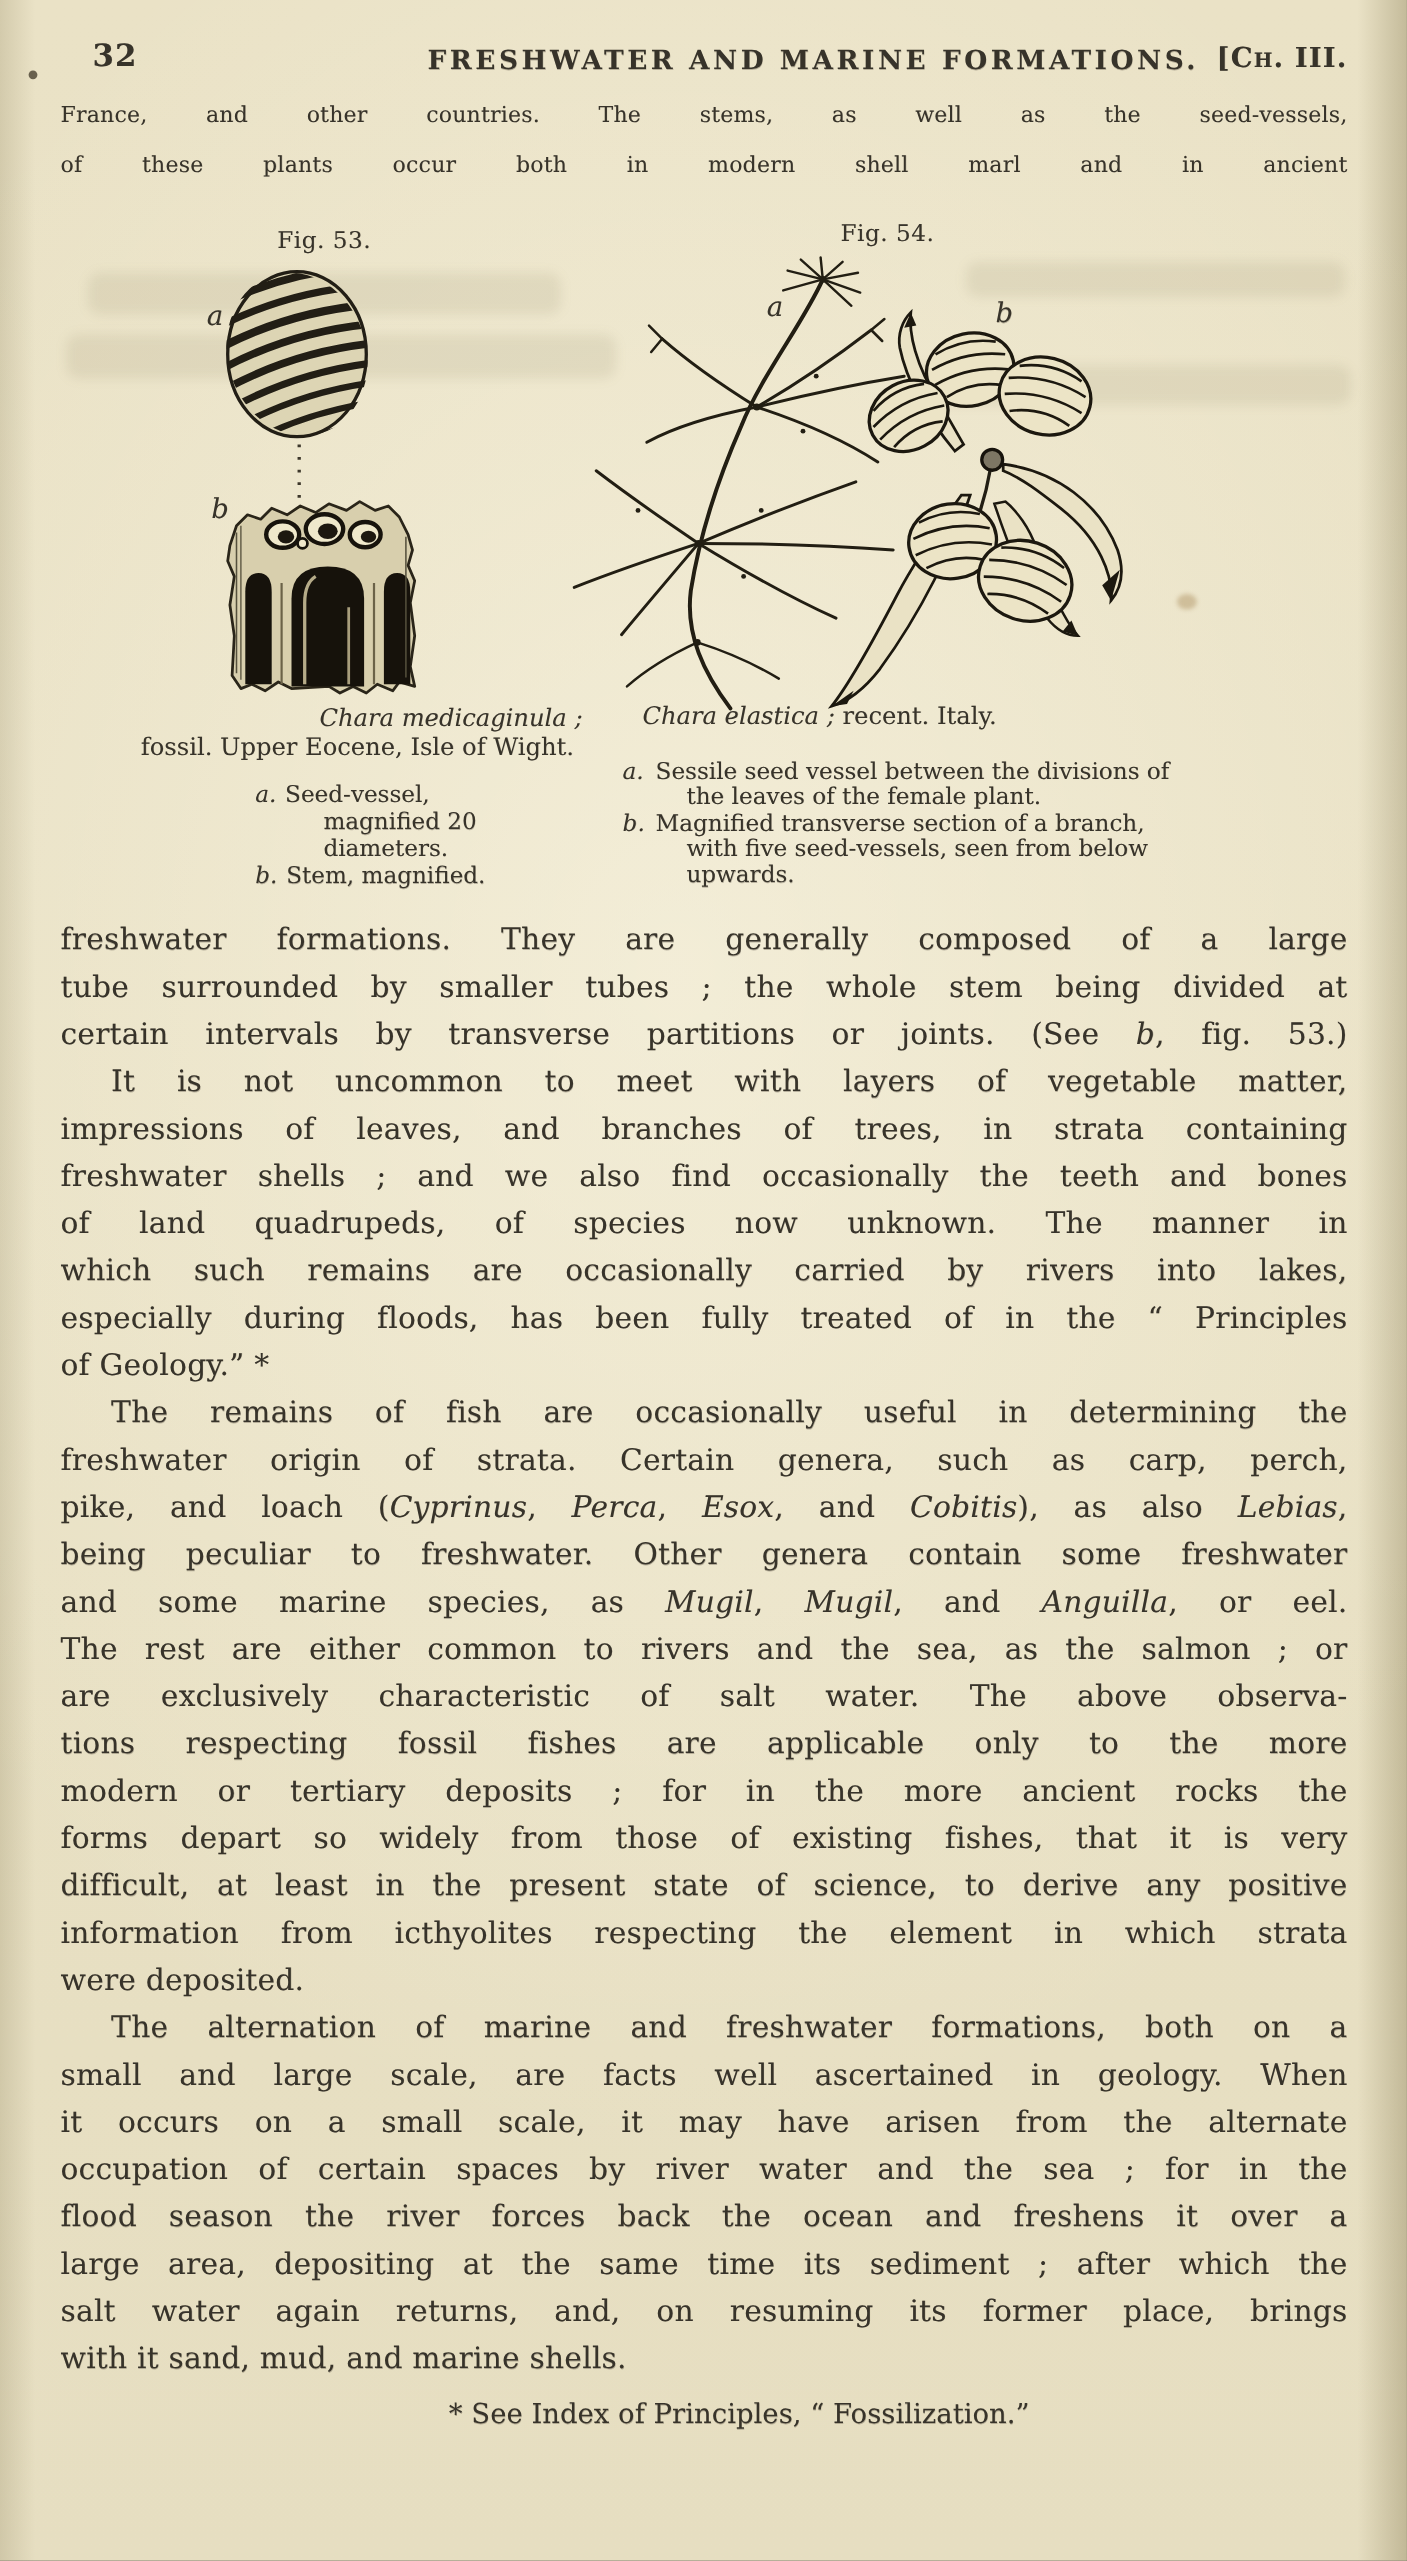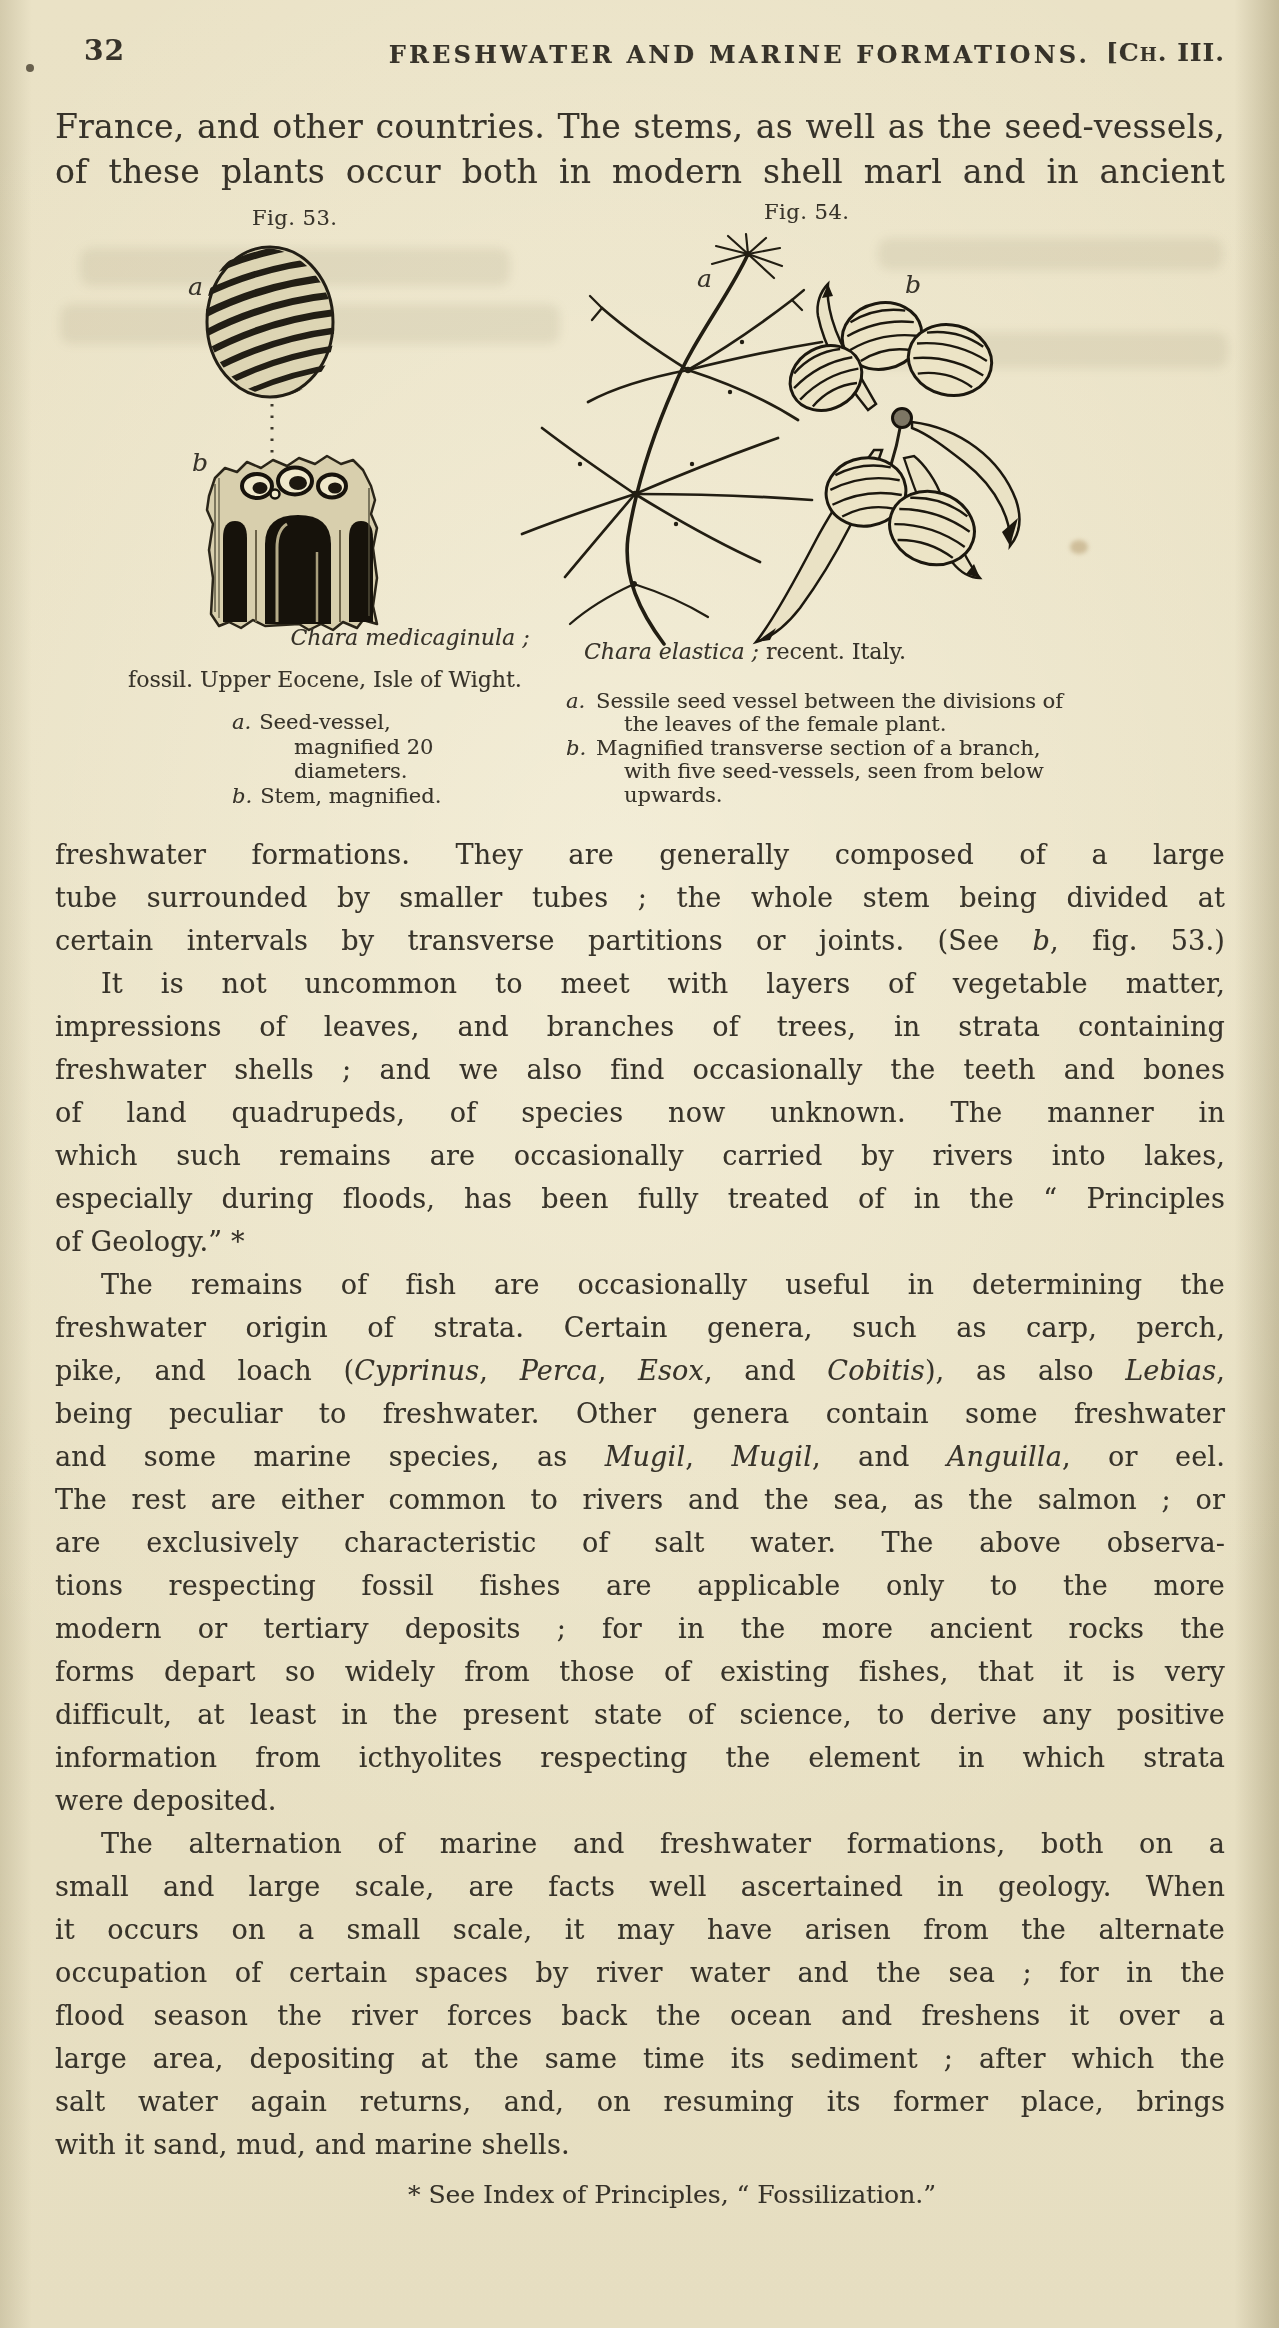--- a/index.html
+++ b/index.html
@@ -14,21 +14,21 @@
   .ink{ text-shadow:0.3px 0.3px 0 rgba(55,48,36,0.30); }
 
   
   .hdr-num{position:absolute;left:84px;top:34px;font-size:28px;font-weight:bold;letter-spacing:1px;}
   .hdr-title{position:absolute;left:318px;top:40px;width:772px;text-align:right;
              font-size:24px;font-weight:bold;letter-spacing:3.2px;white-space:nowrap;}
   .hdr-ch{position:absolute;left:1106px;top:38px;font-size:25px;font-weight:bold;
           font-variant:small-caps;letter-spacing:1px;white-space:nowrap;}
 
   
-  .intro{position:absolute;left:55px;top:104px;width:1170px;font-size:33px;line-height:45px;}
+  .intro{position:absolute;left:55px;top:82px;width:1170px;font-size:20px;line-height:45px;}
   .body-text{position:absolute;left:55px;top:833px;width:1170px;font-size:27px;line-height:43px;}
   .tline{text-align:justify;text-align-last:justify;letter-spacing:0.2px;}
   .tline.short{text-align-last:auto;}
   .tline.indent{text-indent:46px;}
   .tline i{font-style:italic;}
 
   
   .figlabel{position:absolute;font-size:21px;font-weight:normal;letter-spacing:0.5px;white-space:nowrap;}
   #fig53-label{left:252px;top:206px;}
   #fig54-label{left:764px;top:200px;}
@@ -36,21 +36,21 @@
   #m53a{left:188px;top:274px;}
   #m53b{left:192px;top:450px;}
   #m54a{left:697px;top:266px;}
   #m54b{left:905px;top:272px;}
 
   
   #fig53-art{position:absolute;left:165px;top:238px;width:270px;height:400px;}
   #fig54-art{position:absolute;left:430px;top:232px;width:600px;height:420px;}
 
   
-  .cap53-title{position:absolute;left:200px;top:625px;width:420px;text-align:center;
+  .cap53-title{position:absolute;left:200px;top:641px;width:420px;text-align:center;
                font-size:22px;font-style:italic;white-space:nowrap;}
   .cap53-sub{position:absolute;left:128px;top:667px;font-size:22px;white-space:nowrap;}
   .cap53-items{position:absolute;left:232px;top:710px;font-size:21px;line-height:24.5px;}
   .cap53-items .ci i{margin-right:8px;}
   .cap53-items .ind{padding-left:62px;}
   .cap54-title{position:absolute;left:584px;top:639px;font-size:22px;white-space:nowrap;}
   .cap54-title i{font-style:italic;}
   .cap54-items{position:absolute;left:566px;top:690px;width:600px;font-size:21px;line-height:23.4px;}
   .cap54-items .mk{font-style:italic;display:inline-block;width:30px;}
   .cap54-items .cont{padding-left:58px;}

